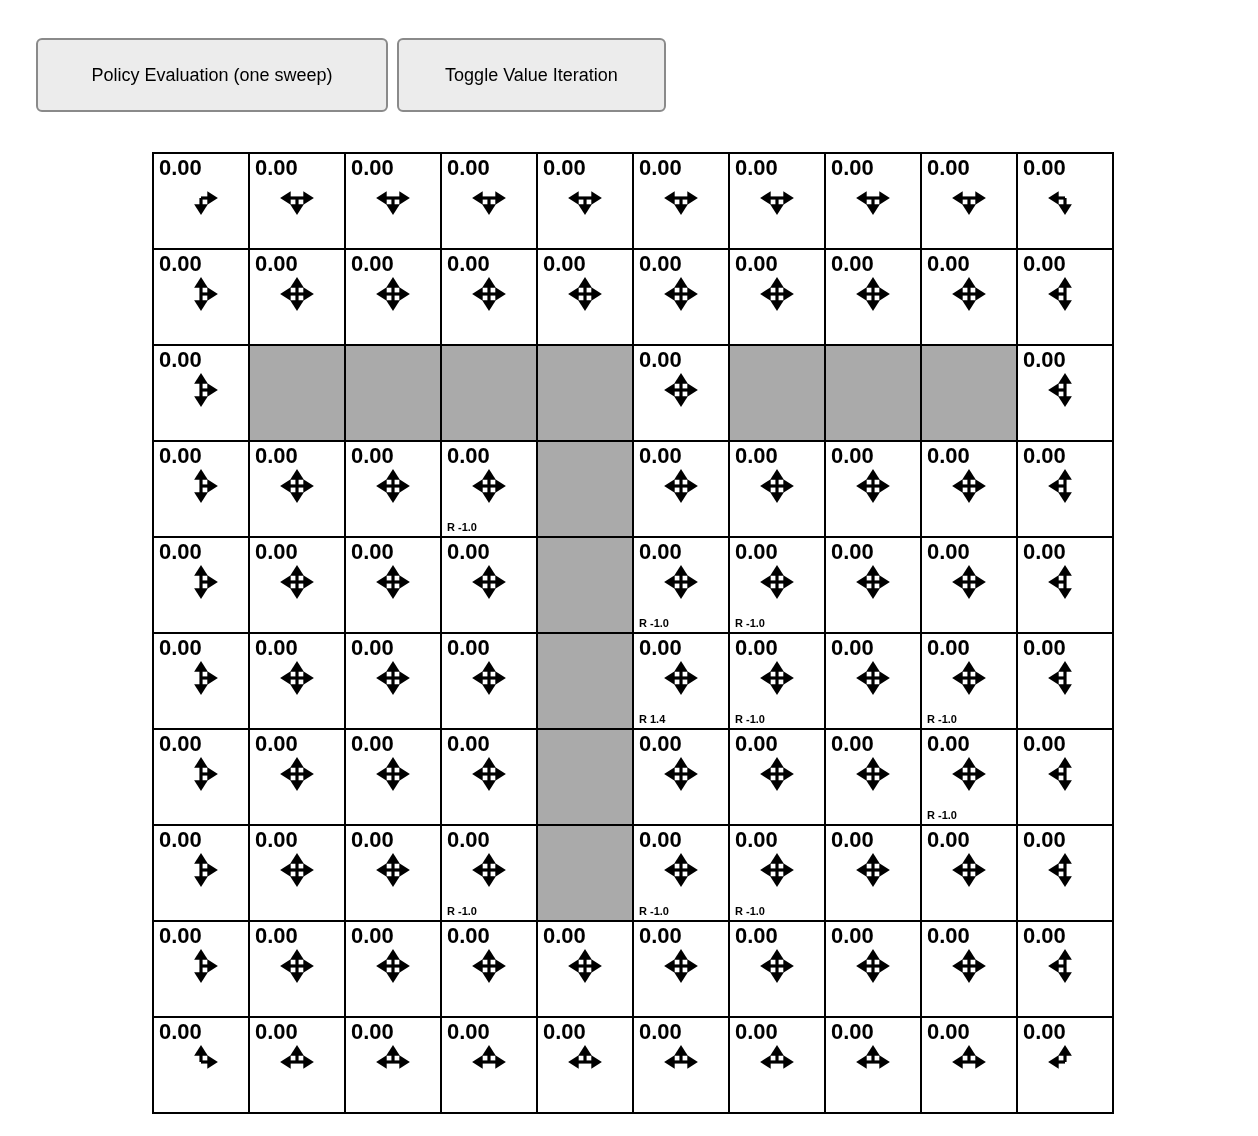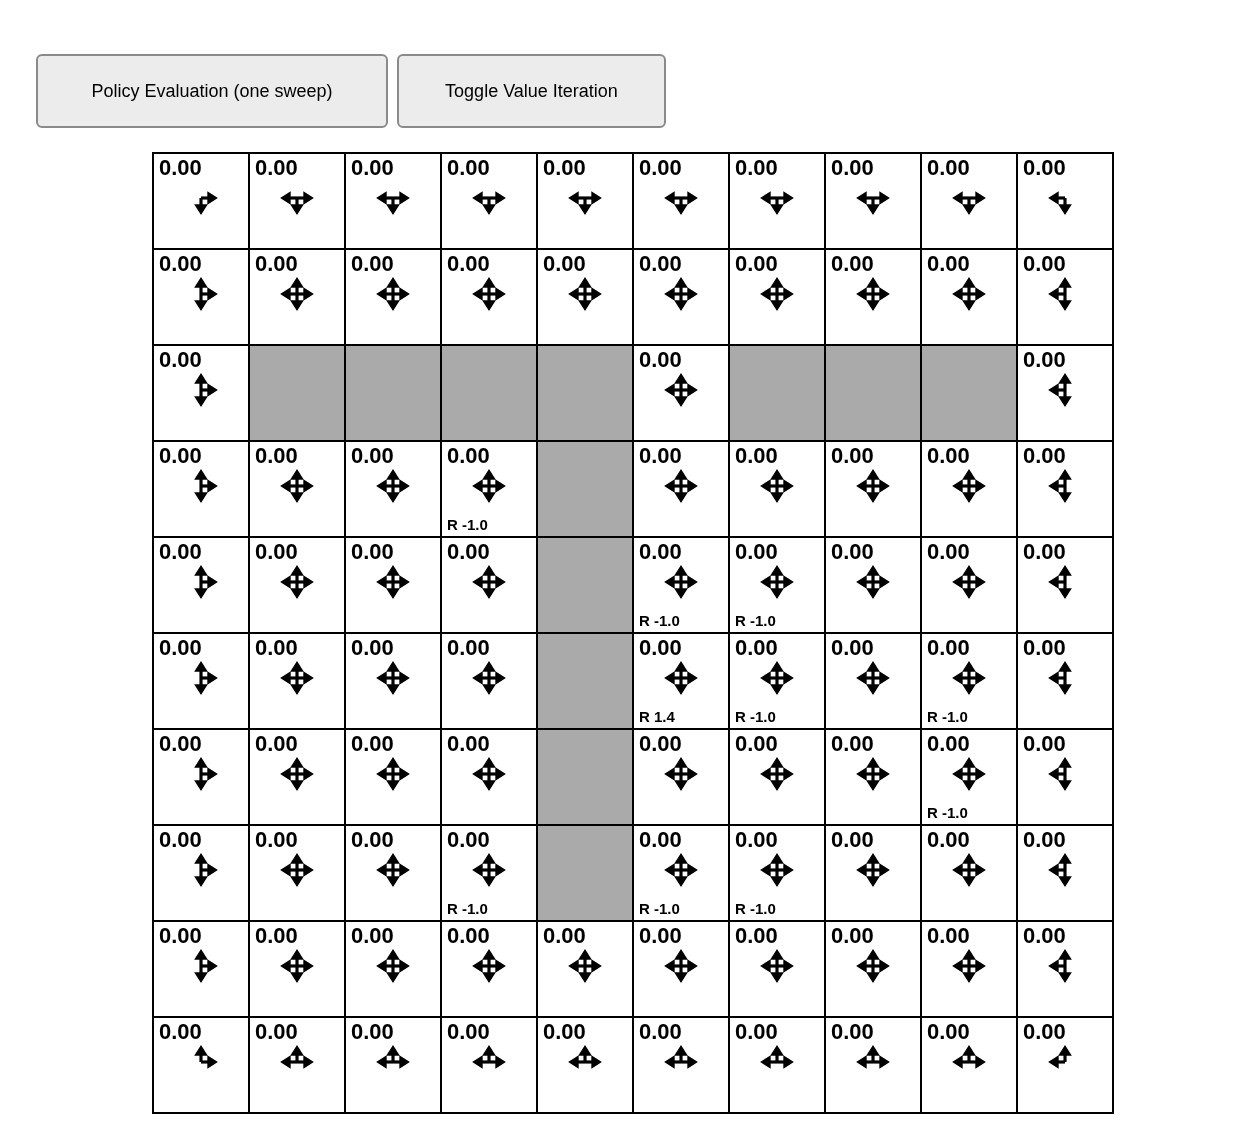--- a/index.html
+++ b/index.html
@@ -2,21 +2,21 @@
 <html style="--wall: #aaaaaa; --grid-line: #000000; --button-bg: #ececec; --button-border: #8a8a8a;"><head>
 <meta charset="utf-8">
 <style>
   html,body{margin:0;padding:0;background:#ffffff;}
   body{
     width:1258px;height:1136px;position:relative;overflow:hidden;
     font-family:"Liberation Sans", sans-serif;color:#000;
   }
   .toolbar{
     position:absolute;left:36px;top:38px;
-    display:flex;gap:9px;margin-top:16px;
+    display:flex;gap:9px;
   }
   .btn{
     height:74px;background:var(--button-bg,#ececec);
     border:2px solid var(--button-border,#8a8a8a);
     border-radius:6px;font-family:"Liberation Sans",sans-serif;
     font-size:18px;color:#000;display:flex;align-items:center;justify-content:center;
     box-sizing:border-box;cursor:pointer;padding:0 10px;
   }
   .btn.wide{width:352px;}
   .btn.std{width:269px;}
@@ -31,21 +31,21 @@
     position:relative;border:1px solid var(--grid-line,#000);
     box-sizing:border-box;background:#fff;
   }
   .cell.wall{background:var(--wall,#aaaaaa);}
   .val{
     position:absolute;top:1px;left:5px;
     font-size:22px;line-height:26px;color:#000;white-space:nowrap;
   }
   .reward{
     position:absolute;bottom:3px;left:5px;
-    font-size:15px;color:#000;white-space:nowrap;
+    font-size:11px;color:#000;white-space:nowrap;
   }
   .arrows{
     position:absolute;left:28px;top:25px;width:38px;height:38px;
   }
 </style>
 </head>
 <body>
 
 <div class="toolbar">
   <button class="btn wide">Policy Evaluation (one sweep)</button>

